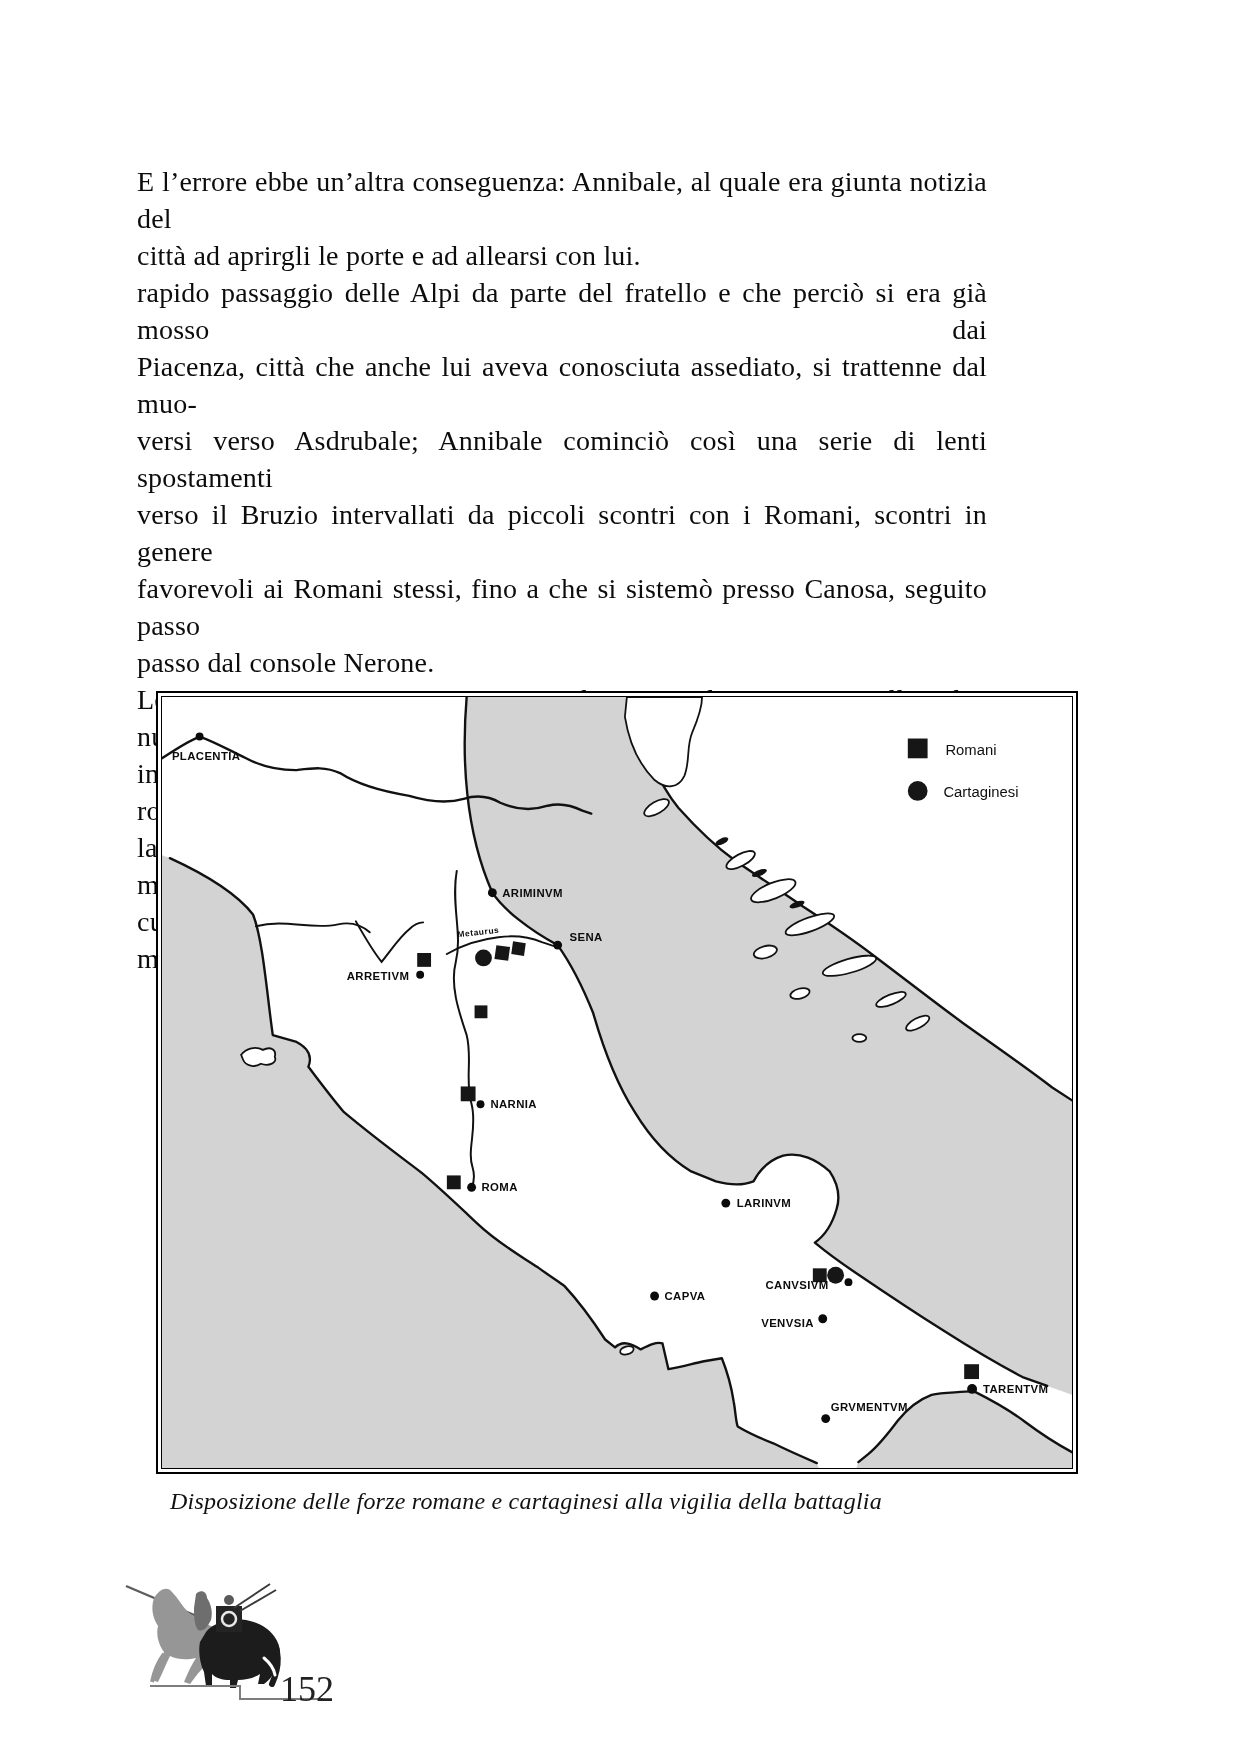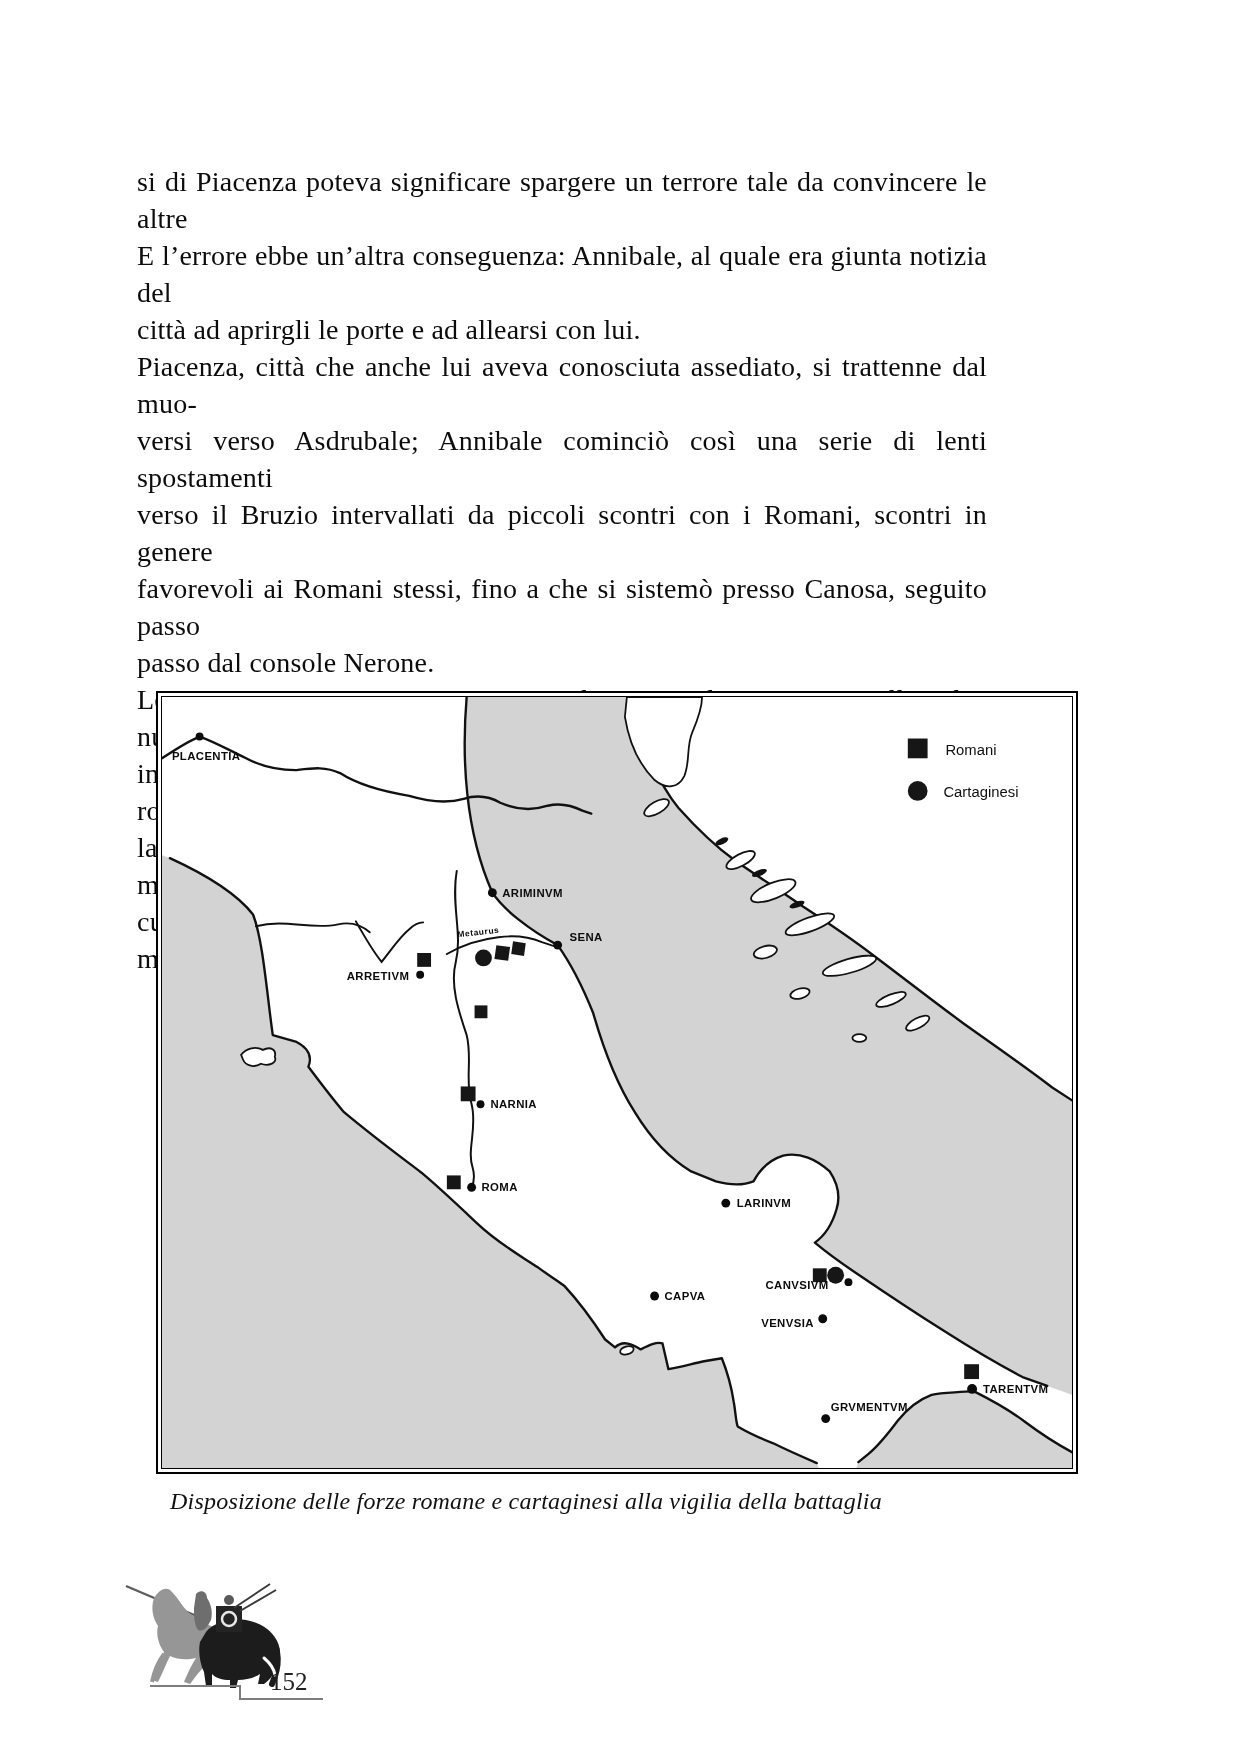--- a/index.html
+++ b/index.html
@@ -24,43 +24,43 @@
     position:absolute;left:3px;top:3px;right:3px;bottom:3px;
     border:1.5px solid #000;
   }
   .map-inner svg{display:block;width:100%;height:100%;}
   .caption{
     position:absolute;left:0;top:1488px;width:1052px;text-align:center;
     font-style:italic;font-size:24px;color:#111;letter-spacing:0.2px;
   }
   .pageline{position:absolute;background:#7d7d7d;}
   .page-number{
-    position:absolute;left:270px;top:1668px;font-size:25px;color:#222;
+    position:absolute;left:280px;top:1668px;font-size:36px;color:#222;
     font-family:"Liberation Serif", serif;
   }
   .figure-el{position:absolute;left:118px;top:1580px;width:210px;height:115px;}
   .map-city-label{
     font-family:"Liberation Sans", sans-serif;font-weight:bold;
     font-size:11.5px;letter-spacing:0.4px;fill:#0b0b0b;
   }
   .map-river-label{
     font-family:"Liberation Sans", sans-serif;font-weight:bold;
     font-size:8.5px;letter-spacing:0.6px;fill:#0b0b0b;
   }
   .legend-label{
     font-family:"Liberation Sans", sans-serif;font-size:15px;fill:#101010;
   }
 </style>
 </head>
 <body>
 
 <div class="text-block">
-  <div class="line">si di Piacenza poteva significare spargere un terrore tale da convincere le altre</div>
   <div class="line">E l’errore ebbe un’altra conseguenza: Annibale, al quale era giunta notizia del</div>
   <div class="line para-end">città ad aprirgli le porte e ad allearsi con lui.</div>
+  <div class="line">rapido passaggio delle Alpi da parte del fratello e che perciò si era già mosso dai</div>
   <div class="line">Piacenza, città che anche lui aveva conosciuta assediato, si trattenne dal muo-</div>
   <div class="line">versi verso Asdrubale; Annibale cominciò così una serie di lenti spostamenti</div>
   <div class="line">verso il Bruzio intervallati da piccoli scontri con i Romani, scontri in genere</div>
   <div class="line">favorevoli ai Romani stessi, fino a che si sistemò presso Canosa, seguito passo</div>
   <div class="line para-end">passo dal console Nerone.</div>
   <div class="line">Le cose stavano a questo punto quando sei cavalieri, quattro galli e due numidi,</div>
   <div class="line">inviati da Asdrubale, furono sorpresi e catturati da alcuni foraggeri romani: erano</div>
   <div class="line">latori di una lettera diretta ad Annibale, affidata loro a Piacenza nel momento in</div>
   <div class="line">cui egli partiva di lì verso il sud dopo l’inutile assedio della città. Nella missiva</div>
 </div>

